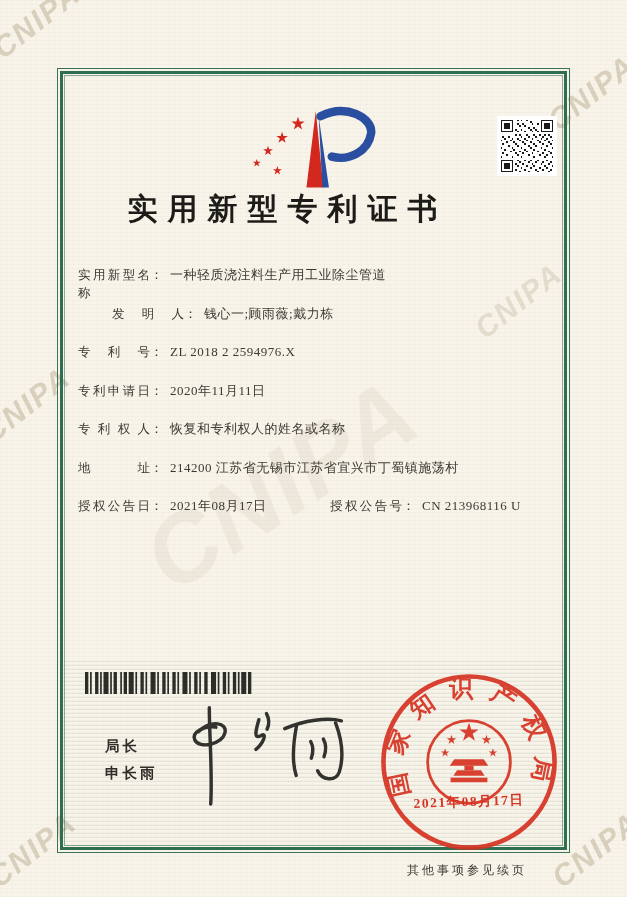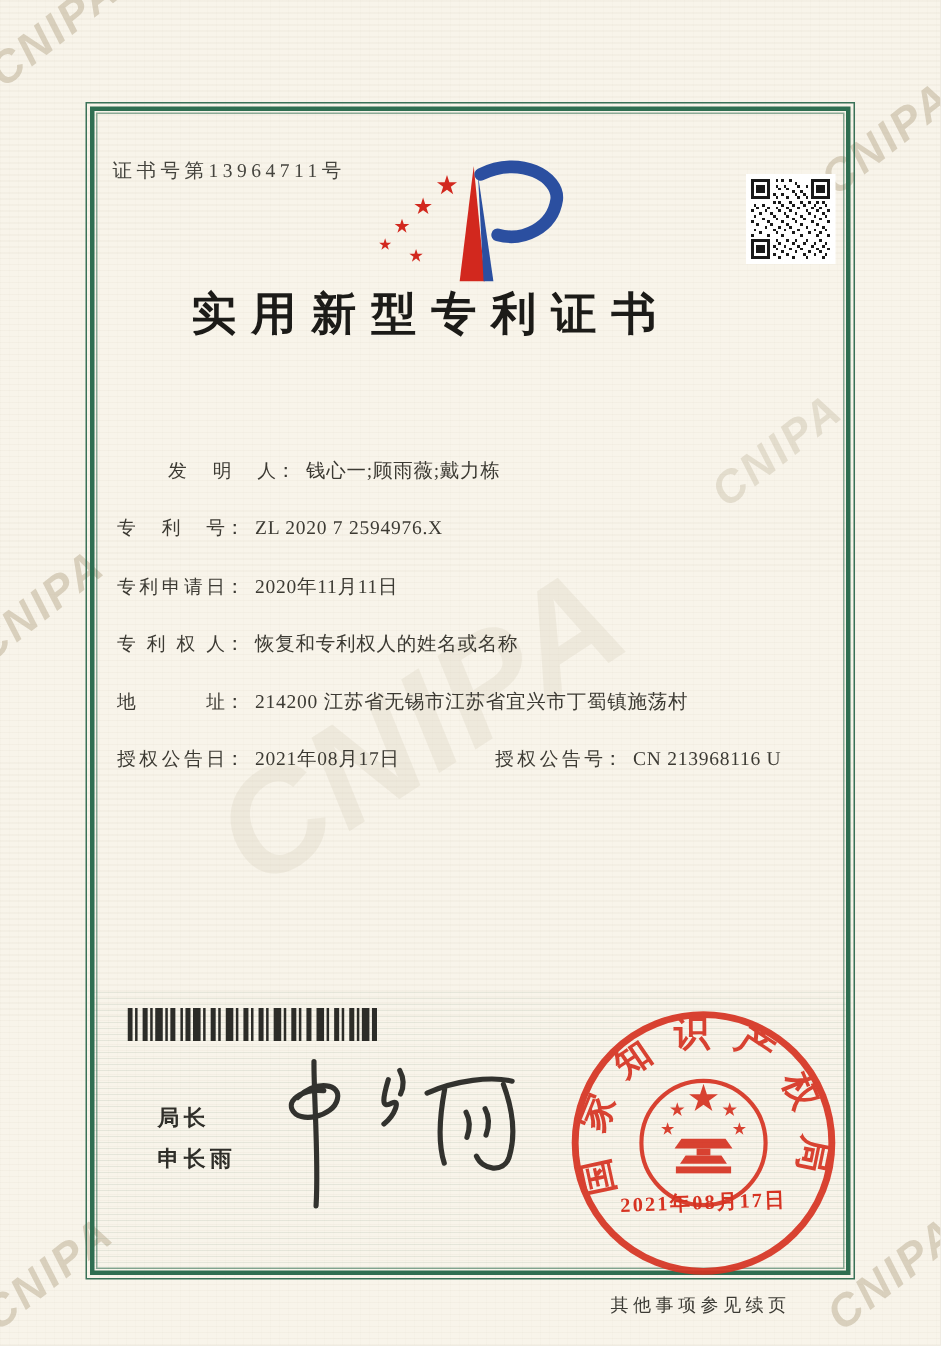--- a/index.html
+++ b/index.html
@@ -69,21 +69,20 @@
   <div class="wm wm-br">CNIPA</div>
   <div class="wm wm-center">CNIPA</div>
   <div class="security-lines"></div>
 
   <div class="frame-outer">
     <div class="frame-inner">
         <div class="frame-hair"></div>
       </div>
   </div>
 
-  <div class="cert-no">证书号第13964711号</div>
 
   <svg class="logo" viewBox="0 0 160 92">
     <defs>
       <path id="star" d="M0,-1 L0.225,-0.309 0.951,-0.309 0.363,0.118 0.588,0.809 0,0.382 -0.588,0.809 -0.363,0.118 -0.951,-0.309 -0.225,-0.309 Z"></path>
     </defs>
     <g fill="#d2281e">
       <use href="#star" transform="translate(20,60) scale(4.5)"></use>
       <use href="#star" transform="translate(32,47) scale(5.5)"></use>
       <use href="#star" transform="translate(47,33) scale(6.5)"></use>
       <use href="#star" transform="translate(64,18) scale(7.5)"></use>
@@ -107,25 +106,28 @@
         <rect x="1" y="23" width="5" height="5" fill="#ffffff"></rect>
       <rect x="2" y="2" width="3" height="3"></rect>
         <rect x="24" y="2" width="3" height="3"></rect>
         <rect x="2" y="24" width="3" height="3"></rect>
       <path d="M9,0h1v1h-1z M11,0h1v1h-1z M14,0h1v1h-1z M16,1h1v1h-1z M9,2h1v1h-1z M12,2h1v1h-1z M17,2h1v1h-1z M20,2h1v1h-1z M10,3h1v1h-1z M13,3h1v1h-1z M15,4h1v1h-1z M18,4h1v1h-1z M8,5h1v1h-1z M11,5h1v1h-1z M16,5h1v1h-1z M19,5h1v1h-1z M9,6h1v1h-1z M13,6h1v1h-1z M17,6h1v1h-1z M20,6h1v1h-1z M8,8h1v1h-1z M10,8h1v1h-1z M14,8h1v1h-1z M18,8h1v1h-1z M21,8h1v1h-1z M24,8h1v1h-1z M26,8h1v1h-1z M1,9h1v1h-1z M4,9h1v1h-1z M11,9h1v1h-1z M15,9h1v1h-1z M19,9h1v1h-1z M23,9h1v1h-1z M27,9h1v1h-1z M2,10h1v1h-1z M6,10h1v1h-1z M9,10h1v1h-1z M13,10h1v1h-1z M17,10h1v1h-1z M22,10h1v1h-1z M25,10h1v1h-1z M0,11h1v1h-1z M5,11h1v1h-1z M10,11h1v1h-1z M14,11h1v1h-1z M20,11h1v1h-1z M24,11h1v1h-1z M28,11h1v1h-1z M3,12h1v1h-1z M7,12h1v1h-1z M12,12h1v1h-1z M16,12h1v1h-1z M21,12h1v1h-1z M26,12h1v1h-1z M1,13h1v1h-1z M8,13h1v1h-1z M13,13h1v1h-1z M18,13h1v1h-1z M23,13h1v1h-1z M27,13h1v1h-1z M4,14h1v1h-1z M9,14h1v1h-1z M15,14h1v1h-1z M19,14h1v1h-1z M25,14h1v1h-1z M0,15h1v1h-1z M6,15h1v1h-1z M11,15h1v1h-1z M16,15h1v1h-1z M22,15h1v1h-1z M28,15h1v1h-1z M2,16h1v1h-1z M7,16h1v1h-1z M13,16h1v1h-1z M18,16h1v1h-1z M24,16h1v1h-1z M5,17h1v1h-1z M10,17h1v1h-1z M14,17h1v1h-1z M20,17h1v1h-1z M26,17h1v1h-1z M1,18h1v1h-1z M8,18h1v1h-1z M12,18h1v1h-1z M17,18h1v1h-1z M23,18h1v1h-1z M27,18h1v1h-1z M3,19h1v1h-1z M9,19h1v1h-1z M15,19h1v1h-1z M21,19h1v1h-1z M25,19h1v1h-1z M0,20h1v1h-1z M6,20h1v1h-1z M11,20h1v1h-1z M18,20h1v1h-1z M24,20h1v1h-1z M28,20h1v1h-1z M9,22h1v1h-1z M13,22h1v1h-1z M16,22h1v1h-1z M20,22h1v1h-1z M25,22h1v1h-1z M10,23h1v1h-1z M15,23h1v1h-1z M19,23h1v1h-1z M23,23h1v1h-1z M27,23h1v1h-1z M8,24h1v1h-1z M12,24h1v1h-1z M17,24h1v1h-1z M22,24h1v1h-1z M26,24h1v1h-1z M9,25h1v1h-1z M14,25h1v1h-1z M18,25h1v1h-1z M24,25h1v1h-1z M28,25h1v1h-1z M11,26h1v1h-1z M16,26h1v1h-1z M21,26h1v1h-1z M25,26h1v1h-1z M8,27h1v1h-1z M13,27h1v1h-1z M19,27h1v1h-1z M23,27h1v1h-1z M27,27h1v1h-1z M10,28h1v1h-1z M15,28h1v1h-1z M20,28h1v1h-1z M26,28h1v1h-1z"></path>
     </g>
   </svg>
 
   <div class="title">实用新型专利证书</div>
 
+  <div class="row r1">
+    <span class="flabel">实用新型名称</span><span class="fcolon">：</span><span class="fvalue">一种轻质浇注料生产用工业除尘管道</span>
+  </div>
   <div class="row r2">
     <span class="flabel">发明人</span><span class="fcolon">：</span><span class="fvalue">钱心一;顾雨薇;戴力栋</span>
   </div>
   <div class="row r3">
-    <span class="flabel">专利号</span><span class="fcolon">：</span><span class="fvalue">ZL 2020 7 2594976.X</span>
+    <span class="flabel">专利号</span><span class="fcolon">：</span><span class="fvalue">ZL 2018 2 2594976.X</span>
   </div>
   <div class="row r4">
     <span class="flabel">专利申请日</span><span class="fcolon">：</span><span class="fvalue">2020年11月11日</span>
   </div>
   <div class="row r5">
     <span class="flabel">专利权人</span><span class="fcolon">：</span><span class="fvalue">恢复和专利权人的姓名或名称</span>
   </div>
   <div class="row r6">
     <span class="flabel">地址</span><span class="fcolon">：</span><span class="fvalue">214200 江苏省无锡市江苏省宜兴市丁蜀镇施荡村</span>
   </div>

